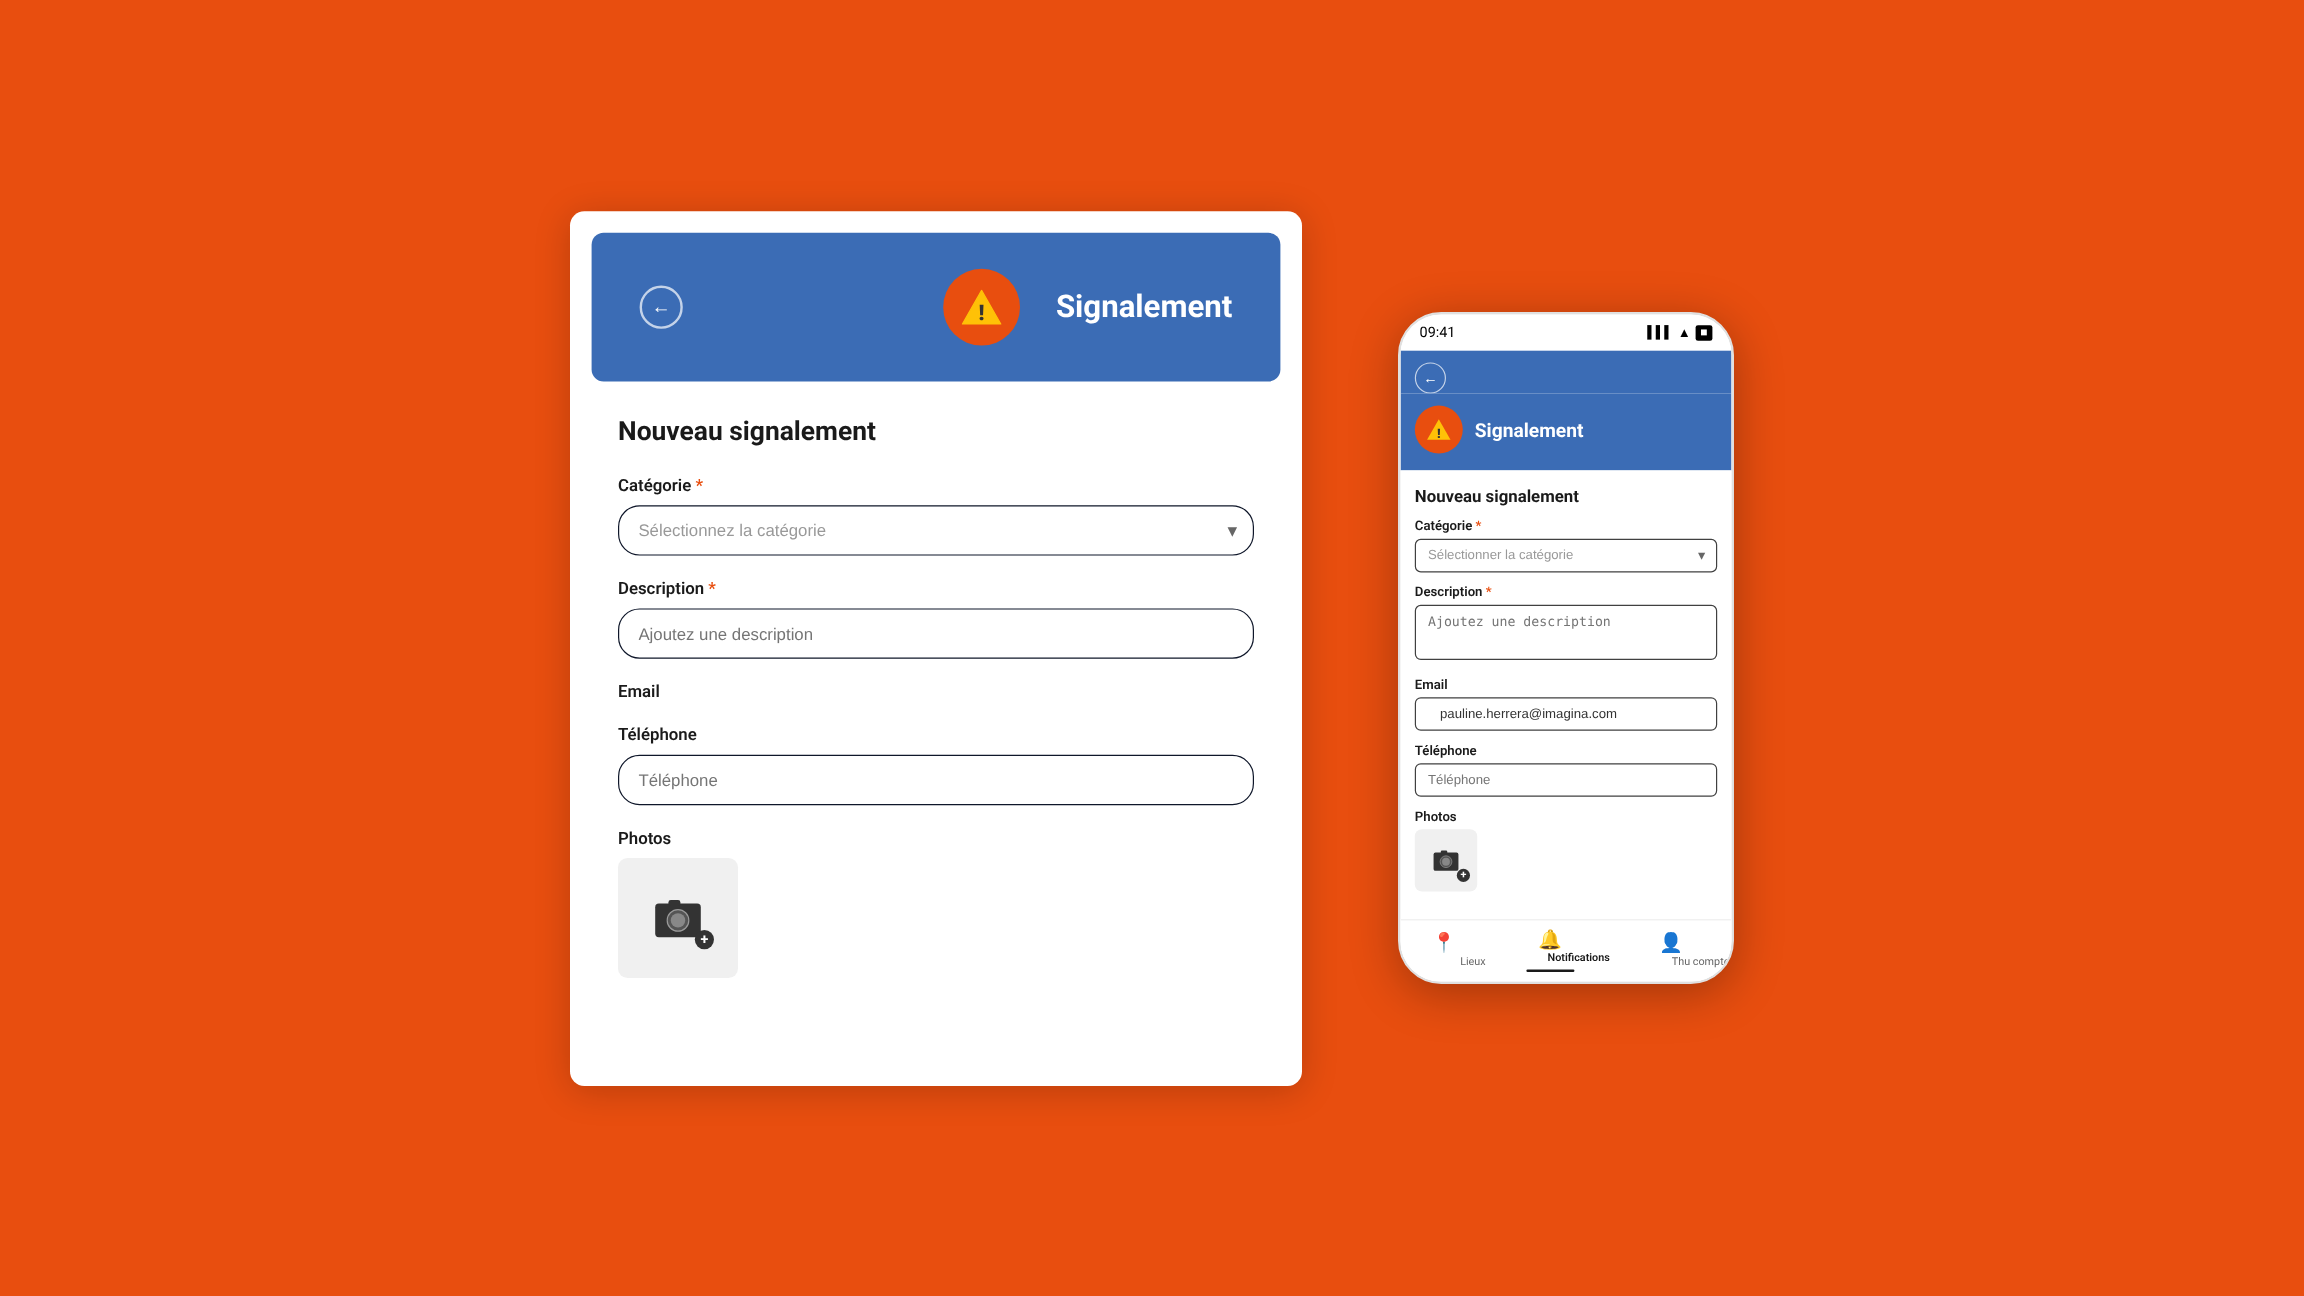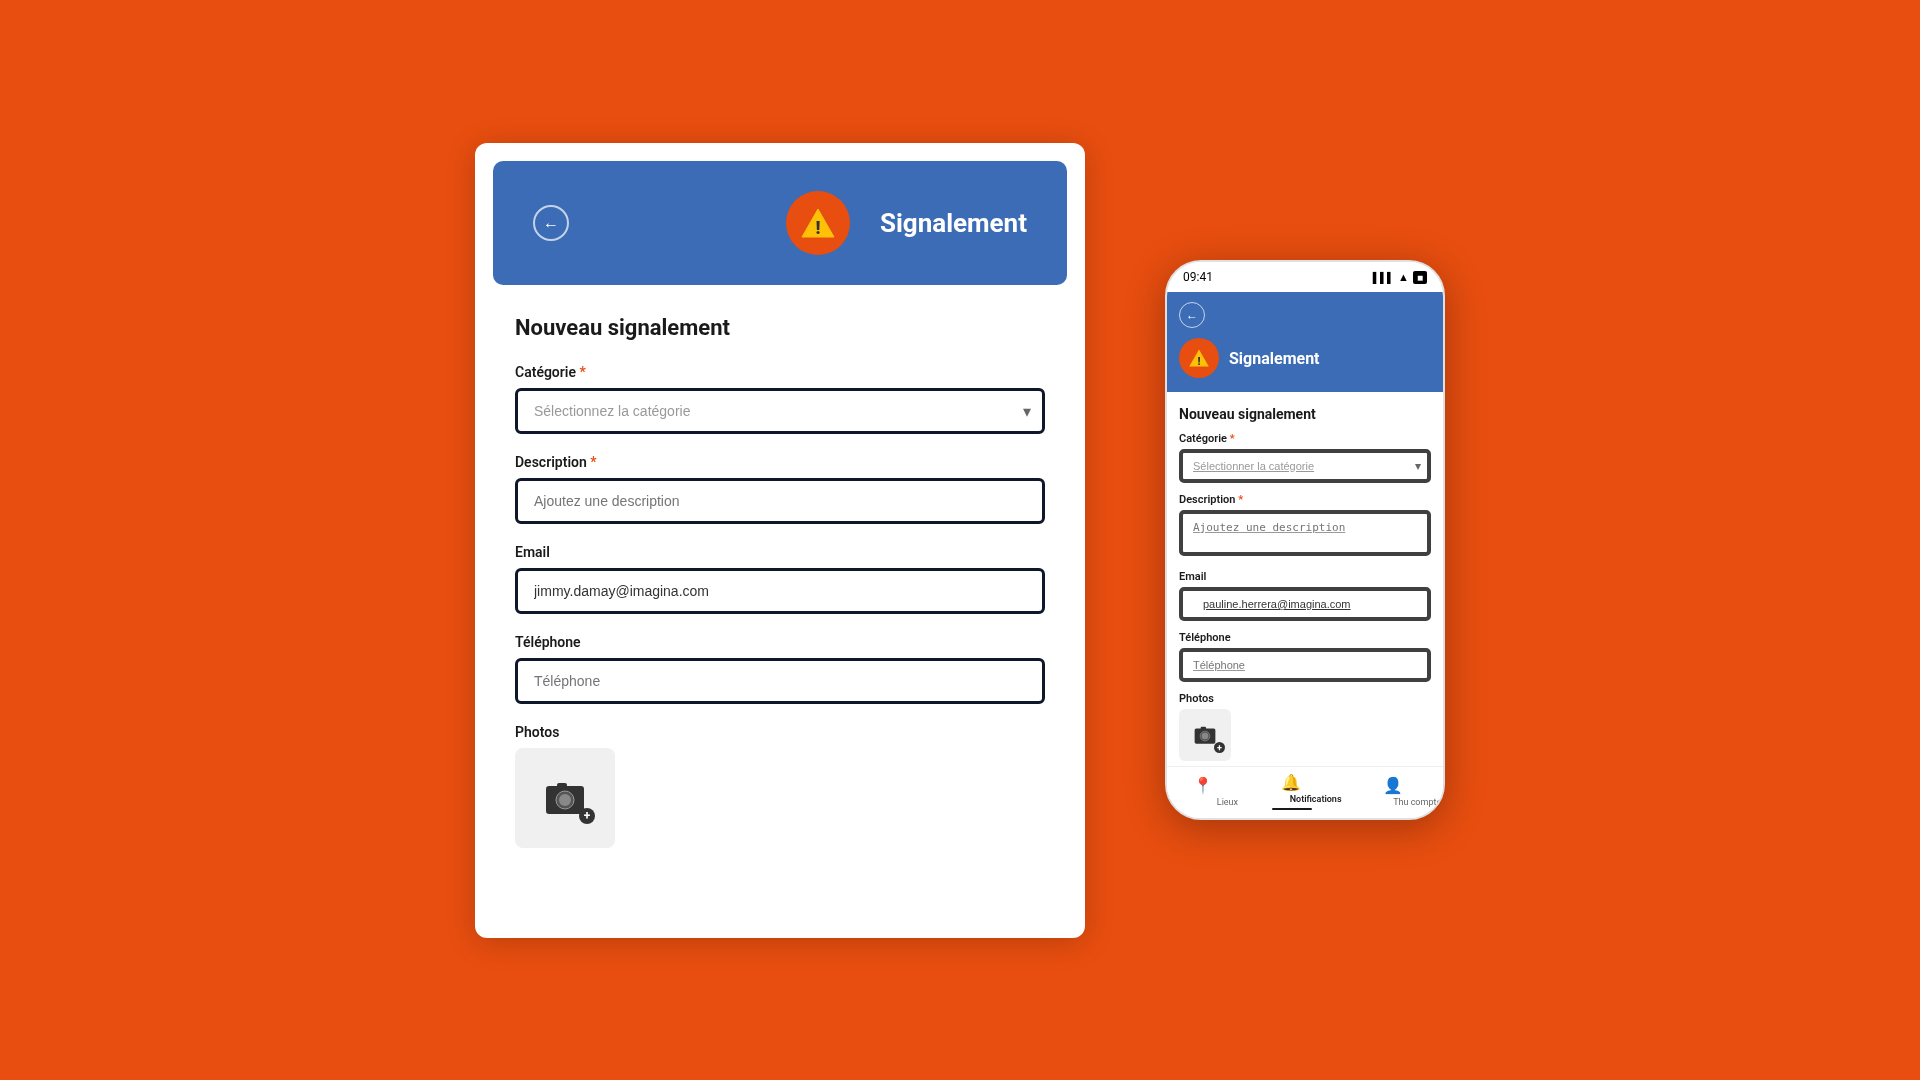--- a/index.html
+++ b/index.html
@@ -104,22 +104,22 @@
       font-size: 14px;
       font-weight: 600;
       color: #1a1a1a;
       margin-bottom: 8px;
     }
 
     .required { color: #E84E0F; }
 
     .form-select, .form-input, .form-textarea {
       width: 100%;
-      border: 3px solid #0f172a;
-      border-radius: 6px;
+      border: 1px solid #0f172a;
+      border-radius: 18px;
       padding: 12px 16px;
       font-size: 14px;
       color: #999;
       background: #fff;
       appearance: none;
       outline: none;
     }
 
     .select-wrapper {
       position: relative;
@@ -283,29 +283,28 @@
       margin-bottom: 4px;
       display: block;
     }
 
     .phone-select-wrapper {
       position: relative;
     }
 
     .phone-form-select, .phone-form-input, .phone-form-textarea {
       width: 100%;
-      border: 4px solid #404040;
+      border: 1px solid #404040;
       border-radius: 5px;
       padding: 7px 10px;
       font-size: 11px;
       color: #999;
       background: #fff;
       appearance: none;
       outline: none;
-      text-decoration: underline;
     }
 
     .phone-form-input.has-value { color: #333; padding-left: 20px; }
 
     .phone-form-textarea {
       height: 46px;
       resize: none;
     }
 
     .phone-select-arrow {
@@ -438,21 +437,20 @@
 
       <div class="form-group">
         <label class="form-label">
           <span>Description</span><span class="required"> *</span>
         </label>
         <input type="text" class="form-input" placeholder="Ajoutez une description" style="">
       </div>
 
       <div class="form-group">
         <label class="form-label">Email</label>
-        <input type="email" class="form-input has-value" value="jimmy.damay@imagina.com" style="">
       </div>
 
       <div class="form-group">
         <label class="form-label">Téléphone</label>
         <input type="tel" class="form-input" placeholder="Téléphone" style="">
       </div>
 
       <div class="form-group">
         <label class="form-label">Photos</label>
         <div class="photos-box">

